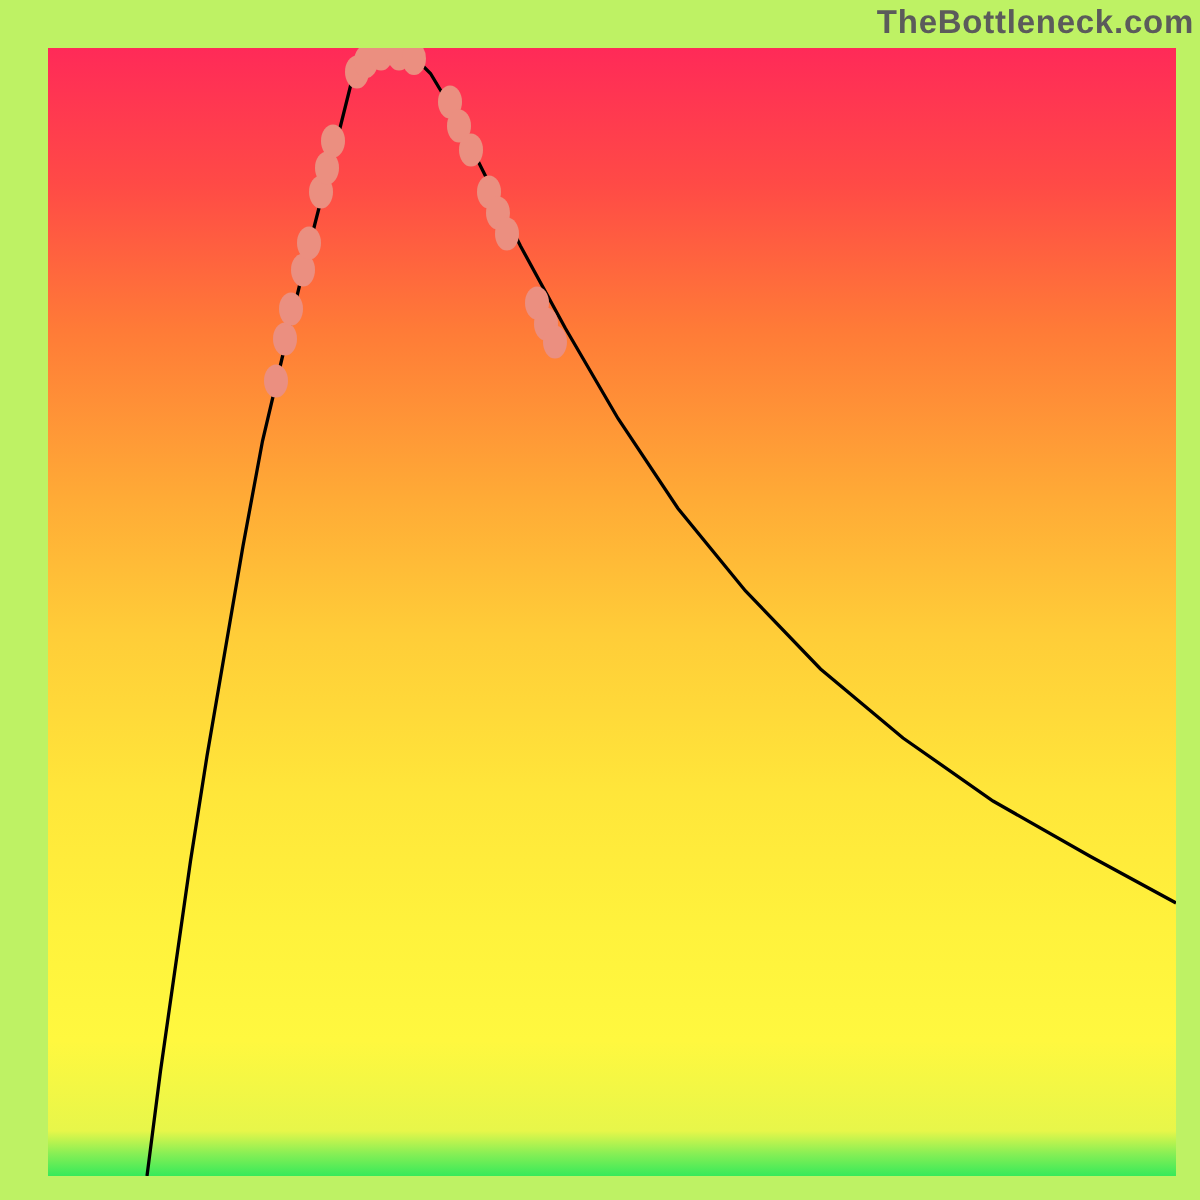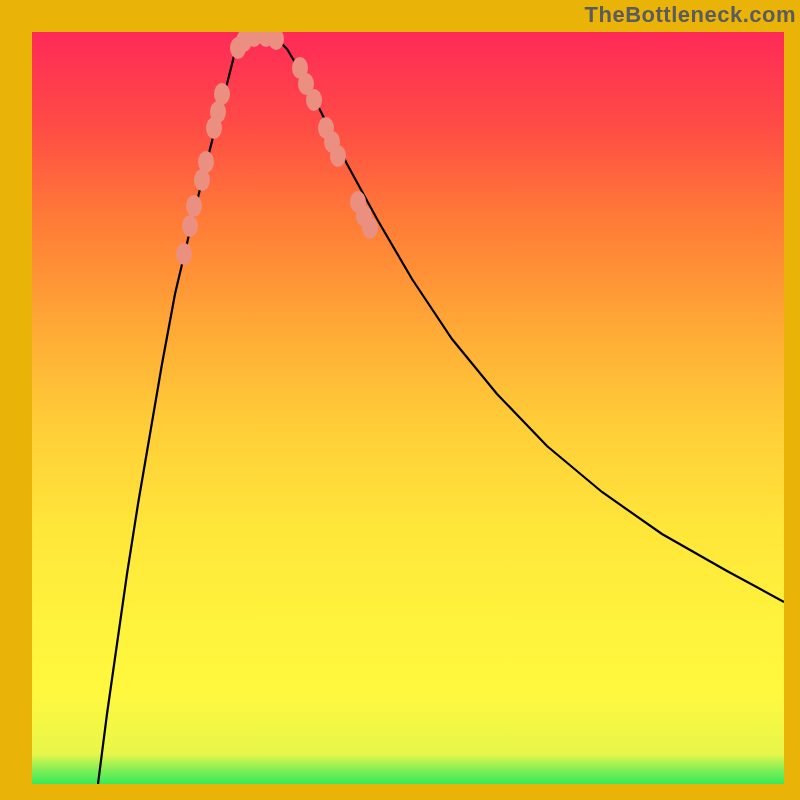--- a/index.html
+++ b/index.html
@@ -1,18 +1,18 @@
 <!DOCTYPE html>
 <html><head>
 <meta charset="utf-8">
 <style>
   html,body{margin:0;padding:0;width:800px;height:800px;overflow:hidden;background:#000;}
   .frame{
     position:absolute;left:0;top:0;width:800px;height:800px;
-    background:#eab308;
+    background:#bef264;
   }
   .plot{
     position:absolute;left:32px;top:32px;width:752px;height:752px;
     background:linear-gradient(
       to top,
       #36ea5a 0%,
       #88ef55 2%,
       #e7f64a 4%,
       #fff83f 12%,
       #fff23c 22%,

